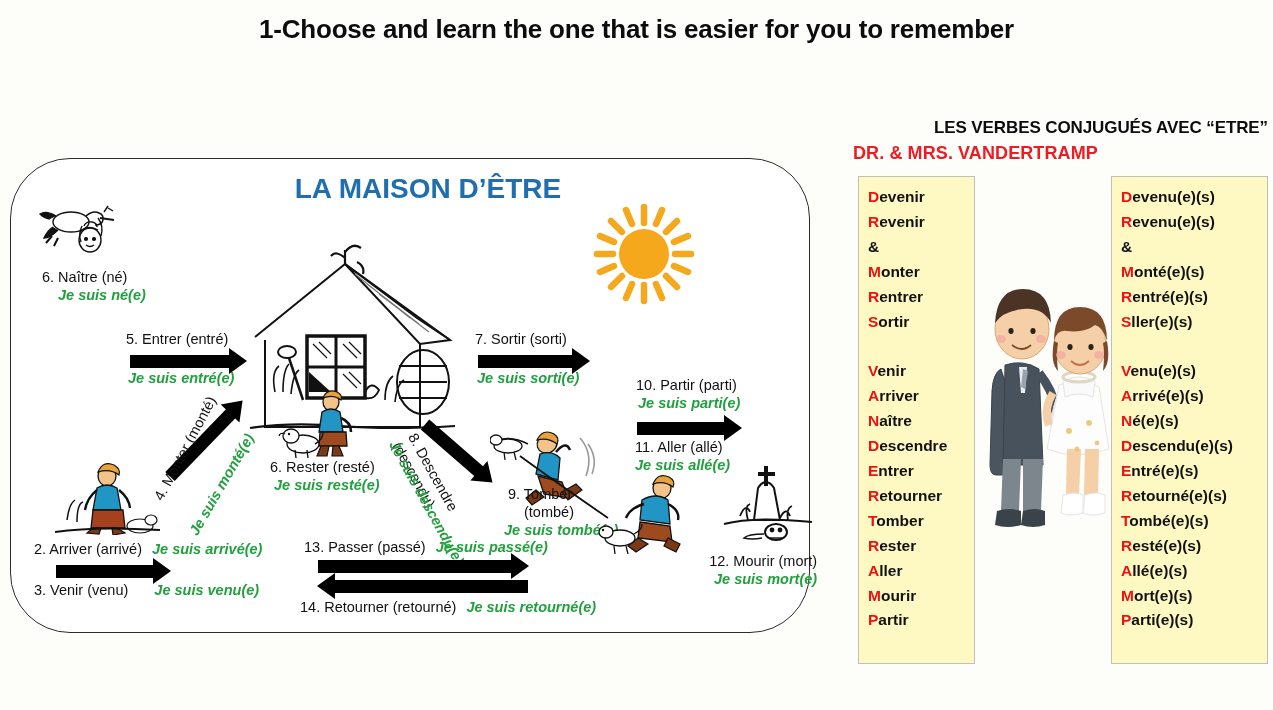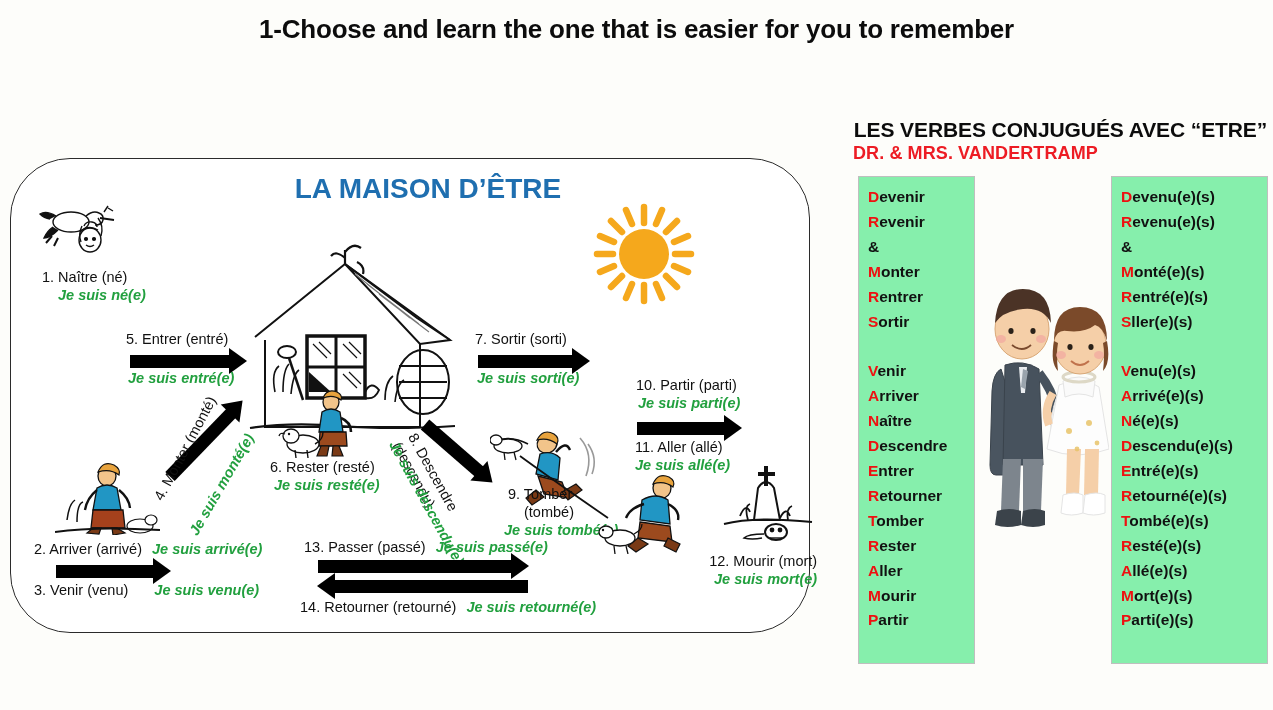--- a/index.html
+++ b/index.html
@@ -113,42 +113,42 @@
     left: 853px;
     top: 118px;
     width: 415px;
     height: 548px;
   }
   #etre-heading {
     position: absolute;
     left: 0;
     top: 0;
     width: 415px;
-    text-align: center;
-    font-size: 21px;
+    text-align: right;
+    font-size: 17px;
     font-weight: bold;
     color: #0c0c0c;
     letter-spacing: -0.1px;
   }
   #vandertramp-heading {
     position: absolute;
     left: 0;
     top: 25px;
     width: 415px;
     text-align: left;
     font-size: 18px;
     font-weight: bold;
     color: #ed1c24;
     letter-spacing: 0.1px;
   }
   .verb-box {
     position: absolute;
     top: 58px;
     border: 1px solid #bfbfbf;
-    background: #86efac;
+    background: #fef9c3;
     box-sizing: border-box;
     padding: 8px 4px 8px 9px;
   }
   #verb-box-infinitive { left: 5px; width: 117px; height: 488px; }
   #verb-box-participle { left: 258px; width: 157px; height: 488px; }
   .verb-line {
     font-size: 15.5px;
     font-weight: bold;
     color: #111;
     line-height: 24.9px;
@@ -209,21 +209,21 @@
     <path d="M60 22 q6 8 3 18"></path>
     <path d="M44 30 q-4 8 -1 16"></path>
     <circle cx="48" cy="43" r="1.4" fill="#111"></circle>
     <circle cx="56" cy="43" r="1.4" fill="#111"></circle>
     <path d="M48 49 q4 3 8 0"></path>
     <path d="M66 16 l4 -6 M70 12 l5 3"></path>
   </g>
 </svg>
 
 <div class="item" style="left:42px; top:268px;">
-  <span class="blockline verb">1.   Naître (né)</span>
+  <span class="blockline verb">6.   Naître (né)</span>
   <span class="blockline conj" style="margin-left:16px;">Je suis né(e)</span>
 </div>
 
 <svg class="art" style="left:245px; top:232px; width:215px; height:230px;" viewBox="0 0 215 230">
   <g fill="none" stroke="#111" stroke-width="2">
     <path d="M10 105 L100 32 L205 108"></path>
     <path d="M20 108 L20 195 L175 195 L175 112"></path>
     <path d="M100 32 L100 18 M100 20 q8 -10 16 -4 M100 26 q-9 -8 -14 -2 M112 30 q8 4 6 12" stroke-width="2.2"></path>
     <path d="M100 32 L172 86 L205 108 L175 112 Z" fill="#ffffff"></path>
     <path d="M110 42 l55 44 M122 52 l52 40 M134 62 l50 38" stroke-width="1.1" stroke="#777"></path>

